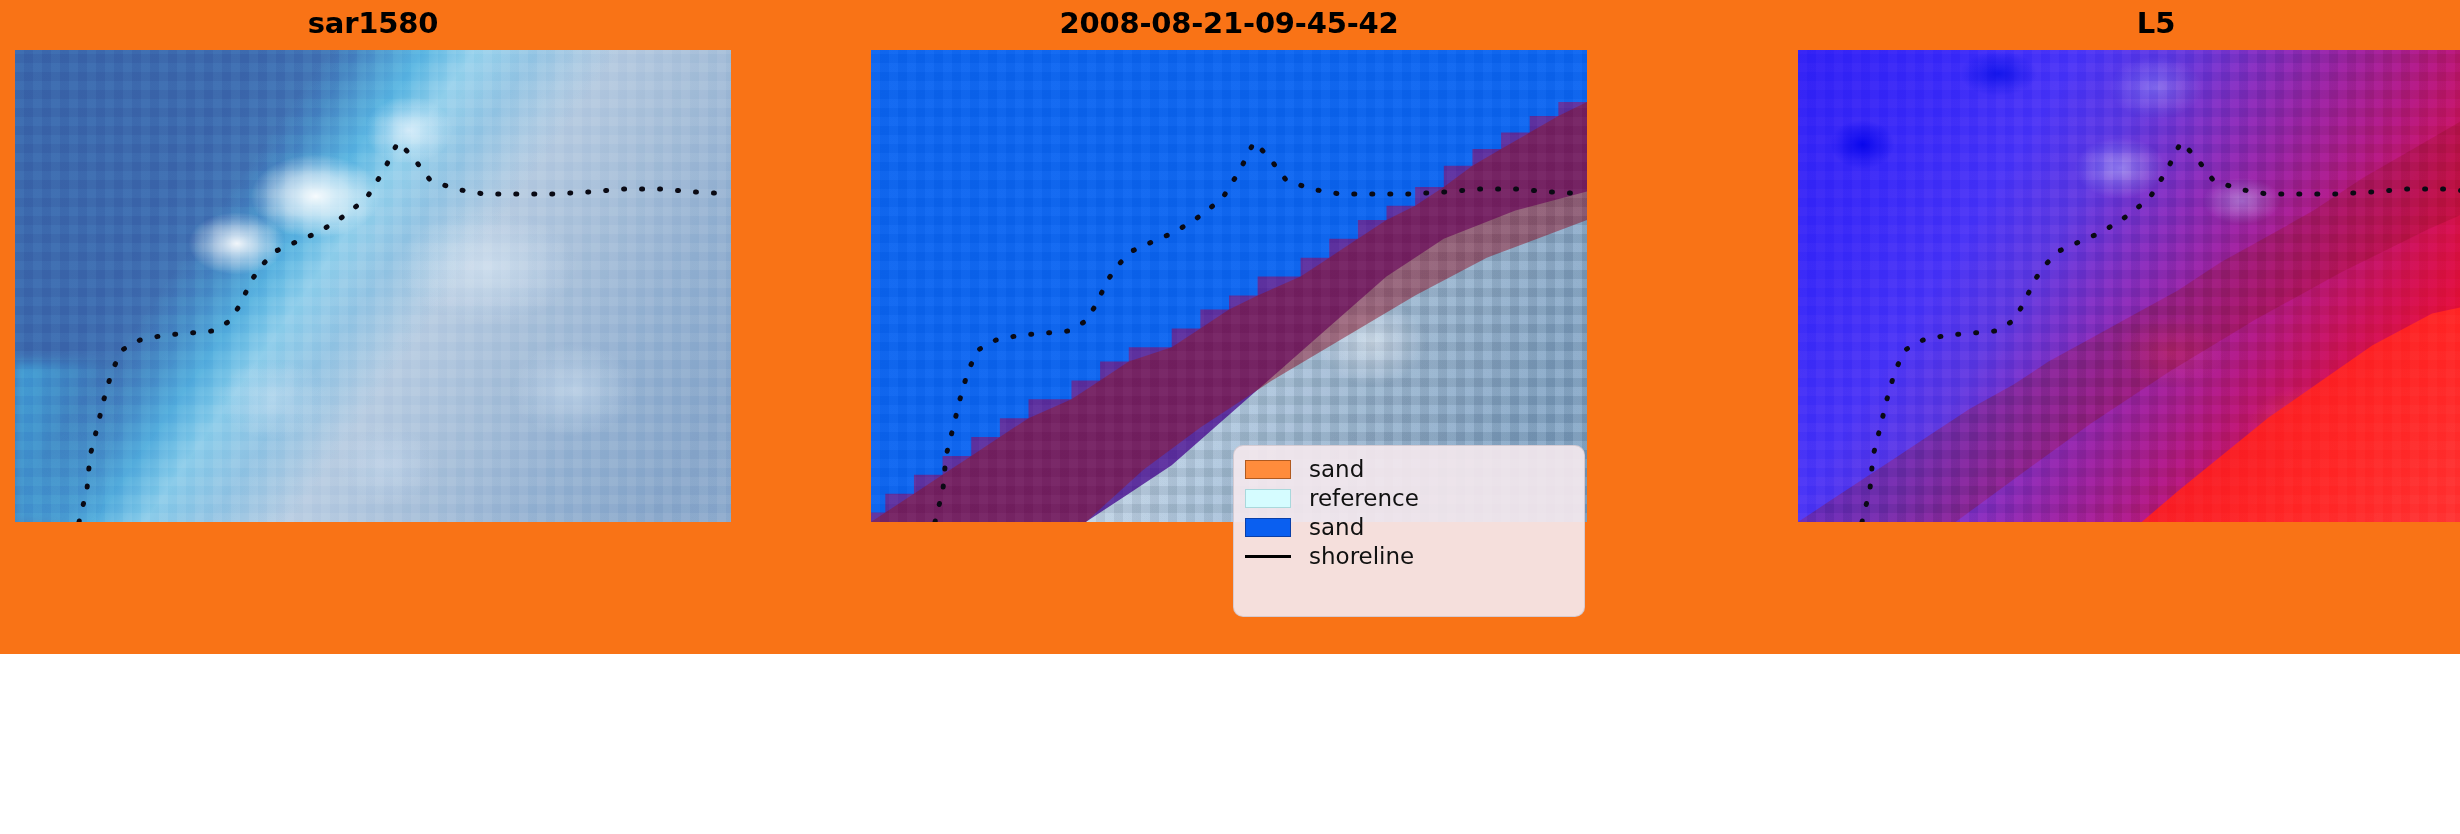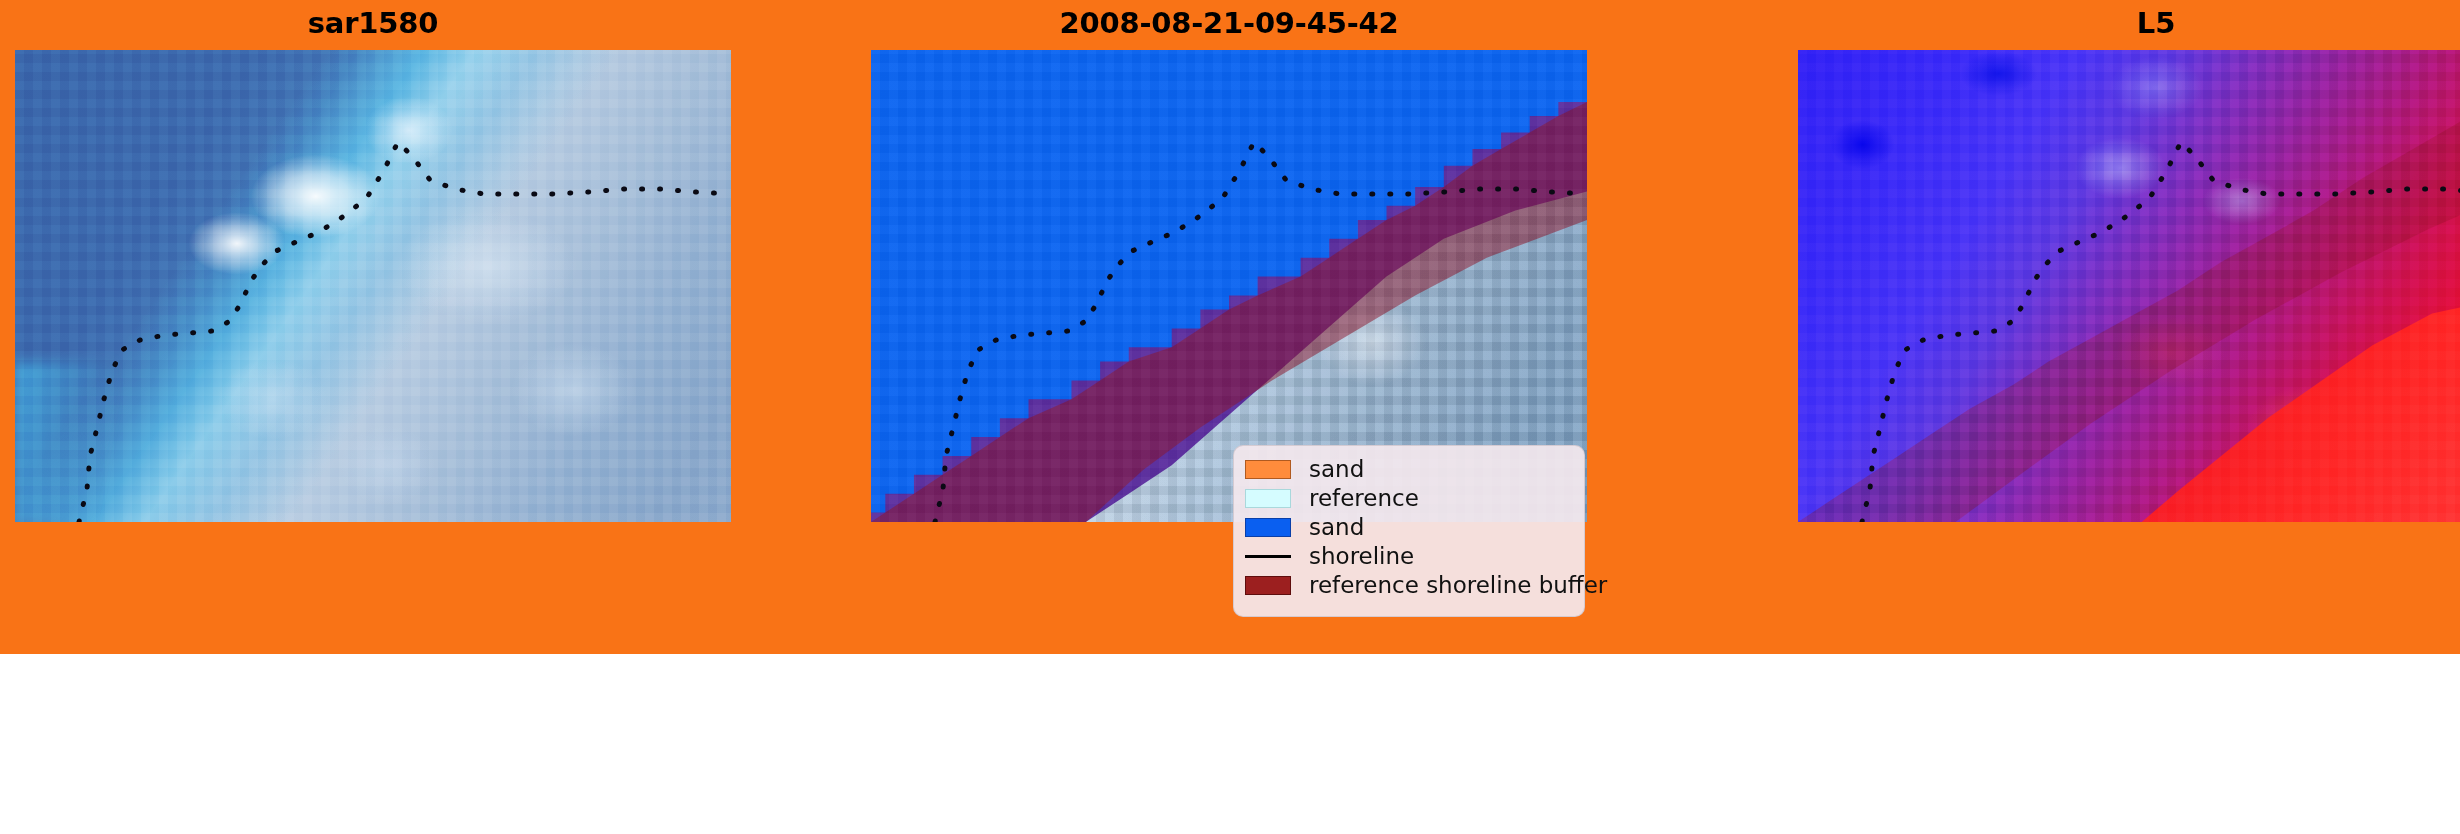--- a/index.html
+++ b/index.html
@@ -314,20 +314,16 @@
       <span class="legend-label">sand</span>
     </div>
 
     <div class="legend-row">
       <span class="legend-line-wrap">
         <span class="legend-line"></span>
       </span>
       <span class="legend-label">shoreline</span>
     </div>
 
-    <div class="legend-row">
-      <span class="legend-swatch" style="background:#9c1f1f; border:1px solid #5e0d0d;"></span>
-      <span class="legend-label">reference shoreline buffer</span>
-    </div>
 
   </div>
 
 </div>
 
 </body></html>

